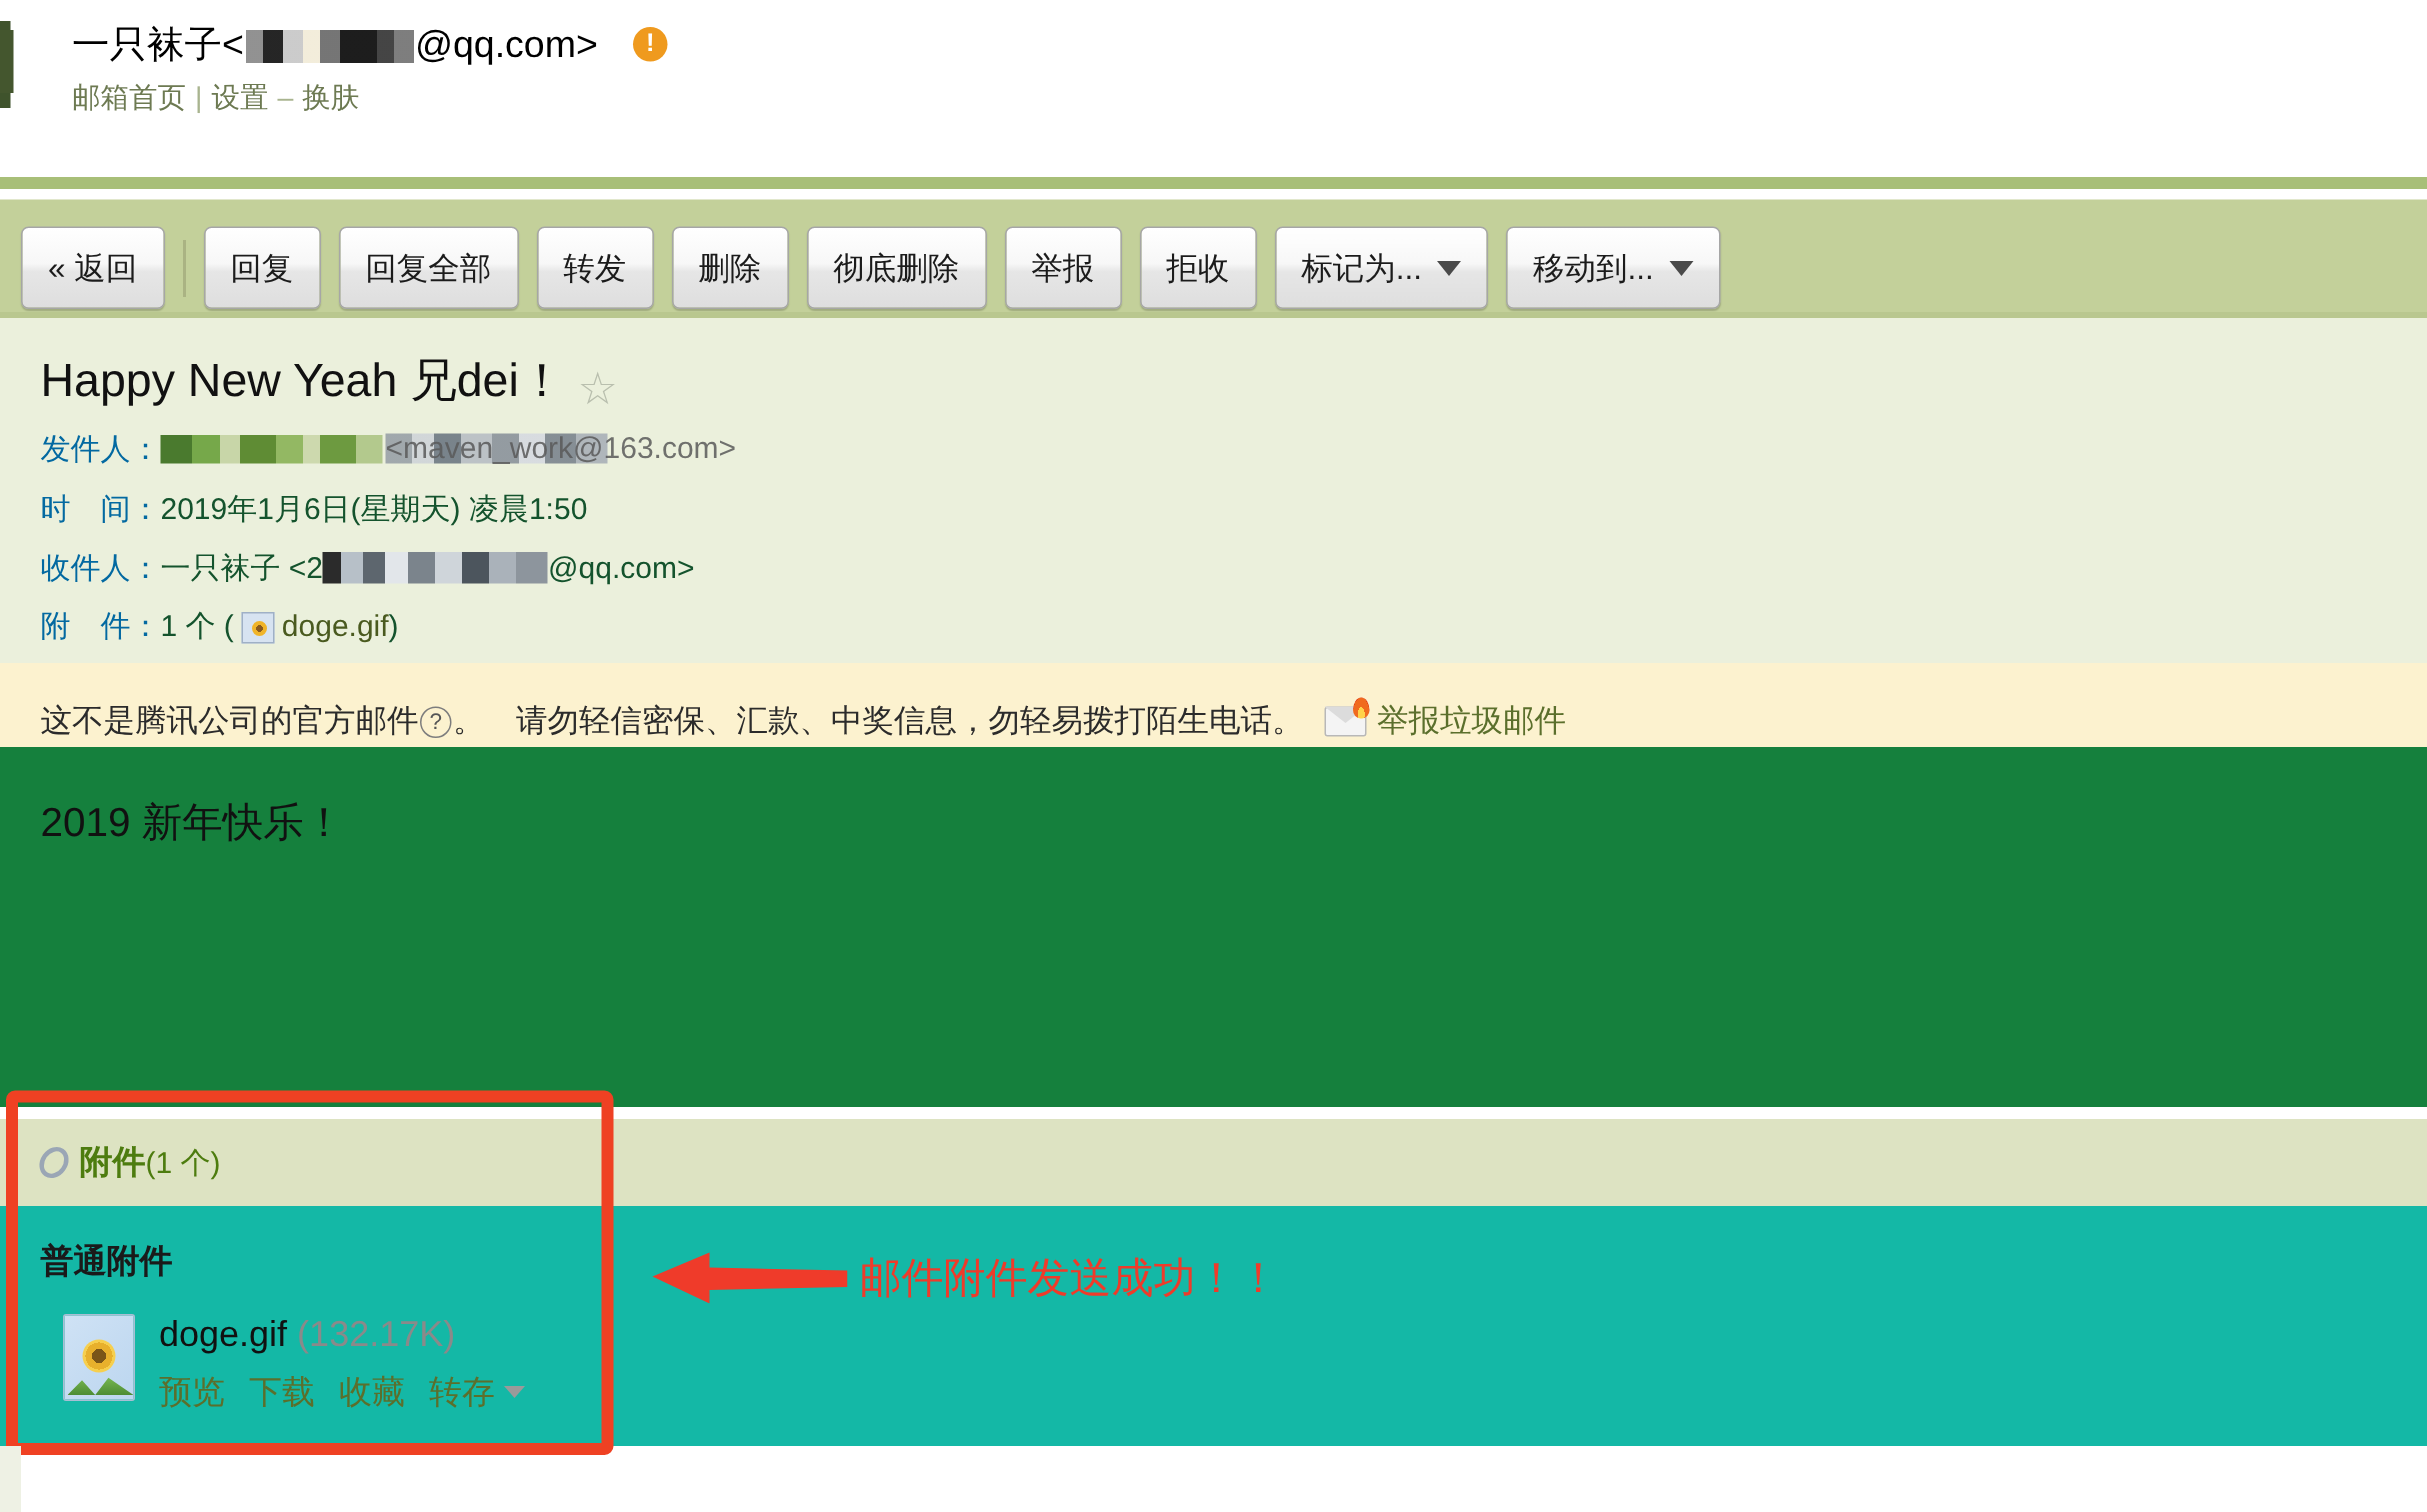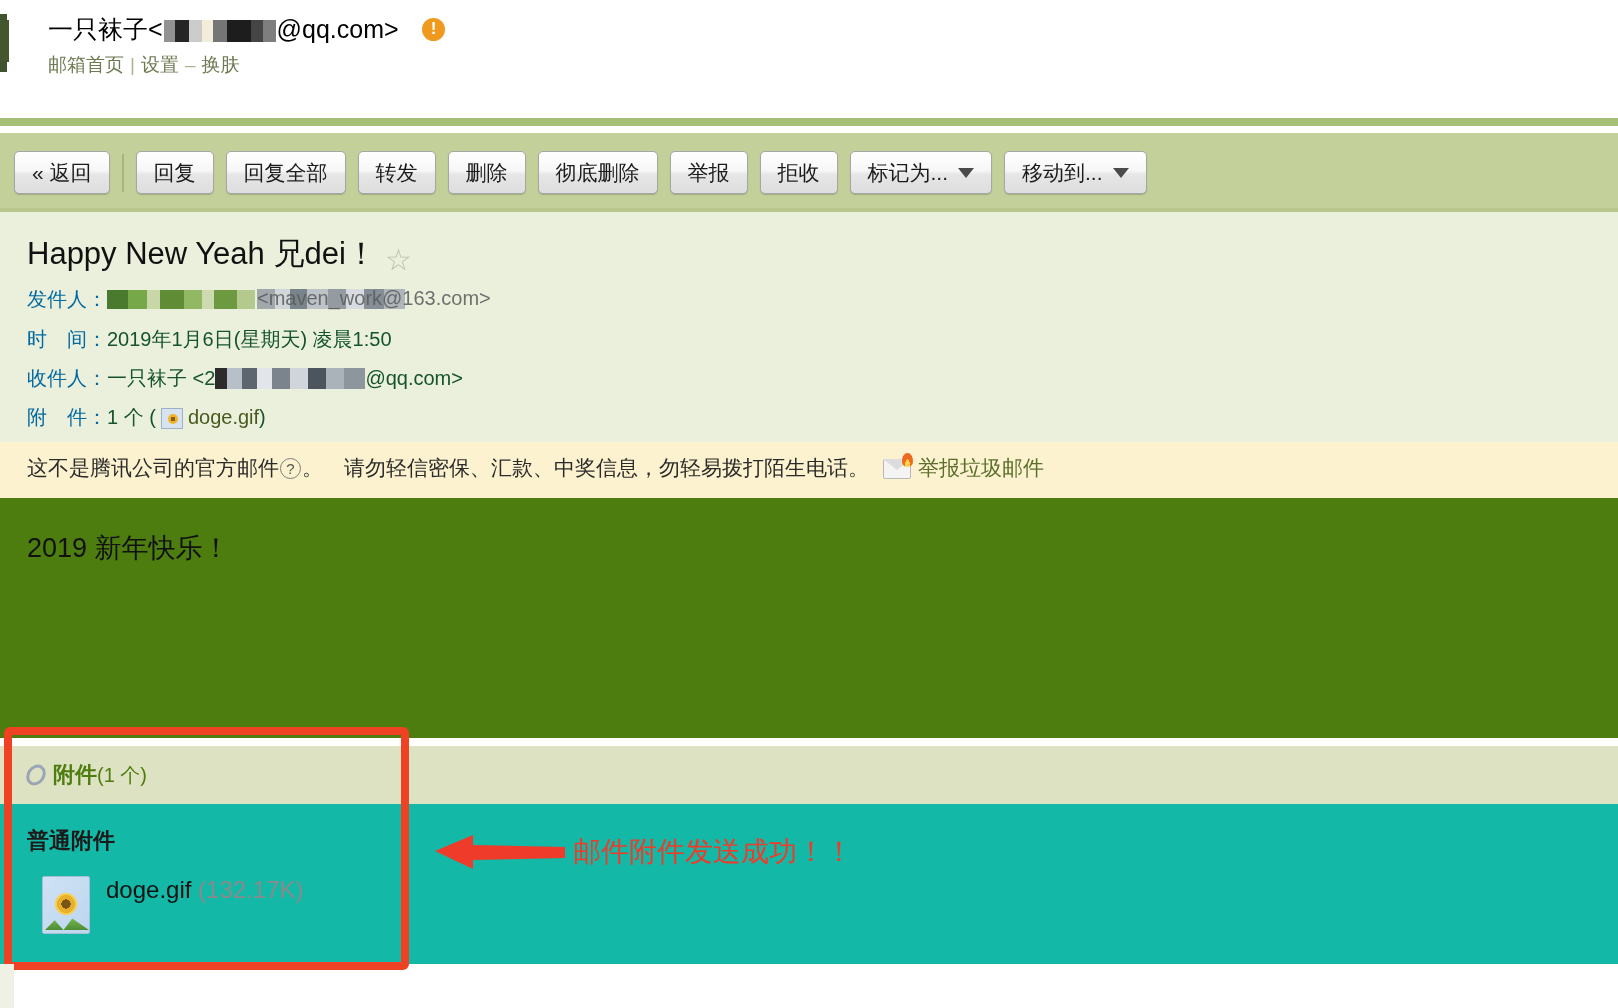--- a/index.html
+++ b/index.html
@@ -40,21 +40,21 @@
 
   
   .rule-top { position: absolute; left: 0; top: 118px; width: 1618px; height: 8px; background: #a8bf78; }
   .toolbar {
     position: absolute; left: 0; top: 133px; width: 1618px; height: 75px;
     background: #c3d09a;
   }
   .rule-bot { position: absolute; left: 0; top: 208px; width: 1618px; height: 4px; background: #b9c78f; }
   .btnrow { position: absolute; left: 14px; top: 18px; display: flex; align-items: center; gap: 0; }
   .tbtn {
-    height: 43px; min-width: 52px; padding: 0 17px;
+    height: 55px; min-width: 52px; padding: 0 17px;
     display: inline-flex; align-items: center; justify-content: center;
     border: 1px solid #a6a6a6; border-radius: 5px;
     background: linear-gradient(180deg,#ffffff 0%, #f7f7f7 45%, #e6e6e6 55%, #dedede 100%);
     font-size: 21px; color: #1b1b1b; white-space: nowrap;
     box-shadow: 0 1px 1px rgba(0,0,0,.18); margin-right: 12px; cursor: default;
   }
   .tbtn.first { margin-right: 10px; }
   .divider { width: 2px; height: 38px; background: #aab383; margin: 0 12px 0 2px; }
   .caret { margin-left: 10px; width: 0; height: 0;
     border-left: 8px solid transparent; border-right: 8px solid transparent; border-top: 10px solid #4a4a4a; }
@@ -103,42 +103,42 @@
     border: 1px solid #9fb0c6; background: #d7e3f1; position: relative; margin: 0 5px;
   }
   .att-thumb::before {
     content: ""; position: absolute; left: 6px; top: 5px; width: 10px; height: 10px;
     border-radius: 50%; background: radial-gradient(circle at 50% 50%, #8a5a1e 0 32%, #f0b429 32% 100%);
   }
   .gif-name { color: #4a5a1f; }
 
   
   .warnstrip { position: absolute; left: 0; top: 442px; width: 1618px; height: 56px; background: #fcf2cf; }
-  .warntext { position: absolute; left: 27px; top: 12px; font-size: 21px; color: #2b2b2b; white-space: nowrap; }
+  .warntext { position: absolute; left: 27px; top: 24px; font-size: 21px; color: #2b2b2b; white-space: nowrap; }
   .qmark {
     display: inline-block; width: 21px; height: 21px; border: 1.5px solid #7d7d7d; border-radius: 50%;
     font-size: 15px; line-height: 19px; text-align: center; color: #555; vertical-align: 1px; margin: 0 1px;
   }
   .spam-icon {
     display: inline-block; position: relative; width: 28px; height: 20px; vertical-align: -4px; margin: 0 7px 0 14px;
     background: #f4f4f4; border: 1px solid #b8b8b8; border-radius: 2px;
   }
   .spam-icon::before {
     content: ""; position: absolute; left: -1px; top: -1px; width: 0; height: 0;
     border-left: 14px solid transparent; border-right: 14px solid transparent; border-top: 11px solid #dcdcdc;
   }
   .spam-icon::after {
     content: ""; position: absolute; right: -3px; top: -7px; width: 11px; height: 14px;
     background: radial-gradient(ellipse at 50% 80%, #ffd24a 0 30%, #f06a1e 30% 70%, #e33c12 70% 100%);
     border-radius: 50% 50% 45% 45% / 60% 60% 40% 40%;
   }
   .spamlink { color: #5b6f2c; }
 
   
-  .bodyarea { position: absolute; left: 0; top: 498px; width: 1618px; height: 240px; background: #4d7c0f; }
+  .bodyarea { position: absolute; left: 0; top: 498px; width: 1618px; height: 240px; background: #15803d; }
   .bodytext { position: absolute; left: 27px; top: 32px; font-size: 27px; color: #111; }
 
   
   .att-bar { position: absolute; left: 0; top: 746px; width: 1618px; height: 58px; background: #dde3c2; }
   .att-bar-label { position: absolute; left: 27px; top: 14px; font-size: 22px; font-weight: bold; color: #4d7c0f; white-space: nowrap; }
   .att-bar-label .cnt { font-weight: normal; font-size: 20px; }
   .clip {
     display: inline-block; width: 18px; height: 22px; vertical-align: -4px; margin-right: 8px;
     border: 3px solid #9aa6b5; border-radius: 9px 9px 9px 9px / 11px 11px 11px 11px;
     border-bottom-color: #9aa6b5; transform: rotate(35deg); position: relative;
@@ -244,20 +244,21 @@
   <div class="att-bar">
     <div class="att-bar-label"><span class="clip"></span><span>附件</span><span class="cnt">(1 个)</span></div>
   </div>
 
   <div class="att-body">
     <div class="att-kind">普通附件</div>
   </div>
 
   <div class="file-icon"></div>
   <div class="file-name"><span>doge.gif</span> <span class="size">(132.17K)</span></div>
+  <div class="file-actions"><span>预览</span><span>下载</span><span>收藏</span><span>转存</span><span class="mini-caret"></span></div>
 
   <div class="redbox"></div>
 
   <svg class="anno-arrow" viewBox="0 0 130 36" xmlns="http://www.w3.org/2000/svg">
     <polygon points="0,18 38,2 38,12 130,14 130,25 38,27 38,36" fill="#ef3b2a"></polygon>
   </svg>
   <div class="anno-text">邮件附件发送成功！！</div>
 
   <div class="bottom-left"></div>
 </div>

